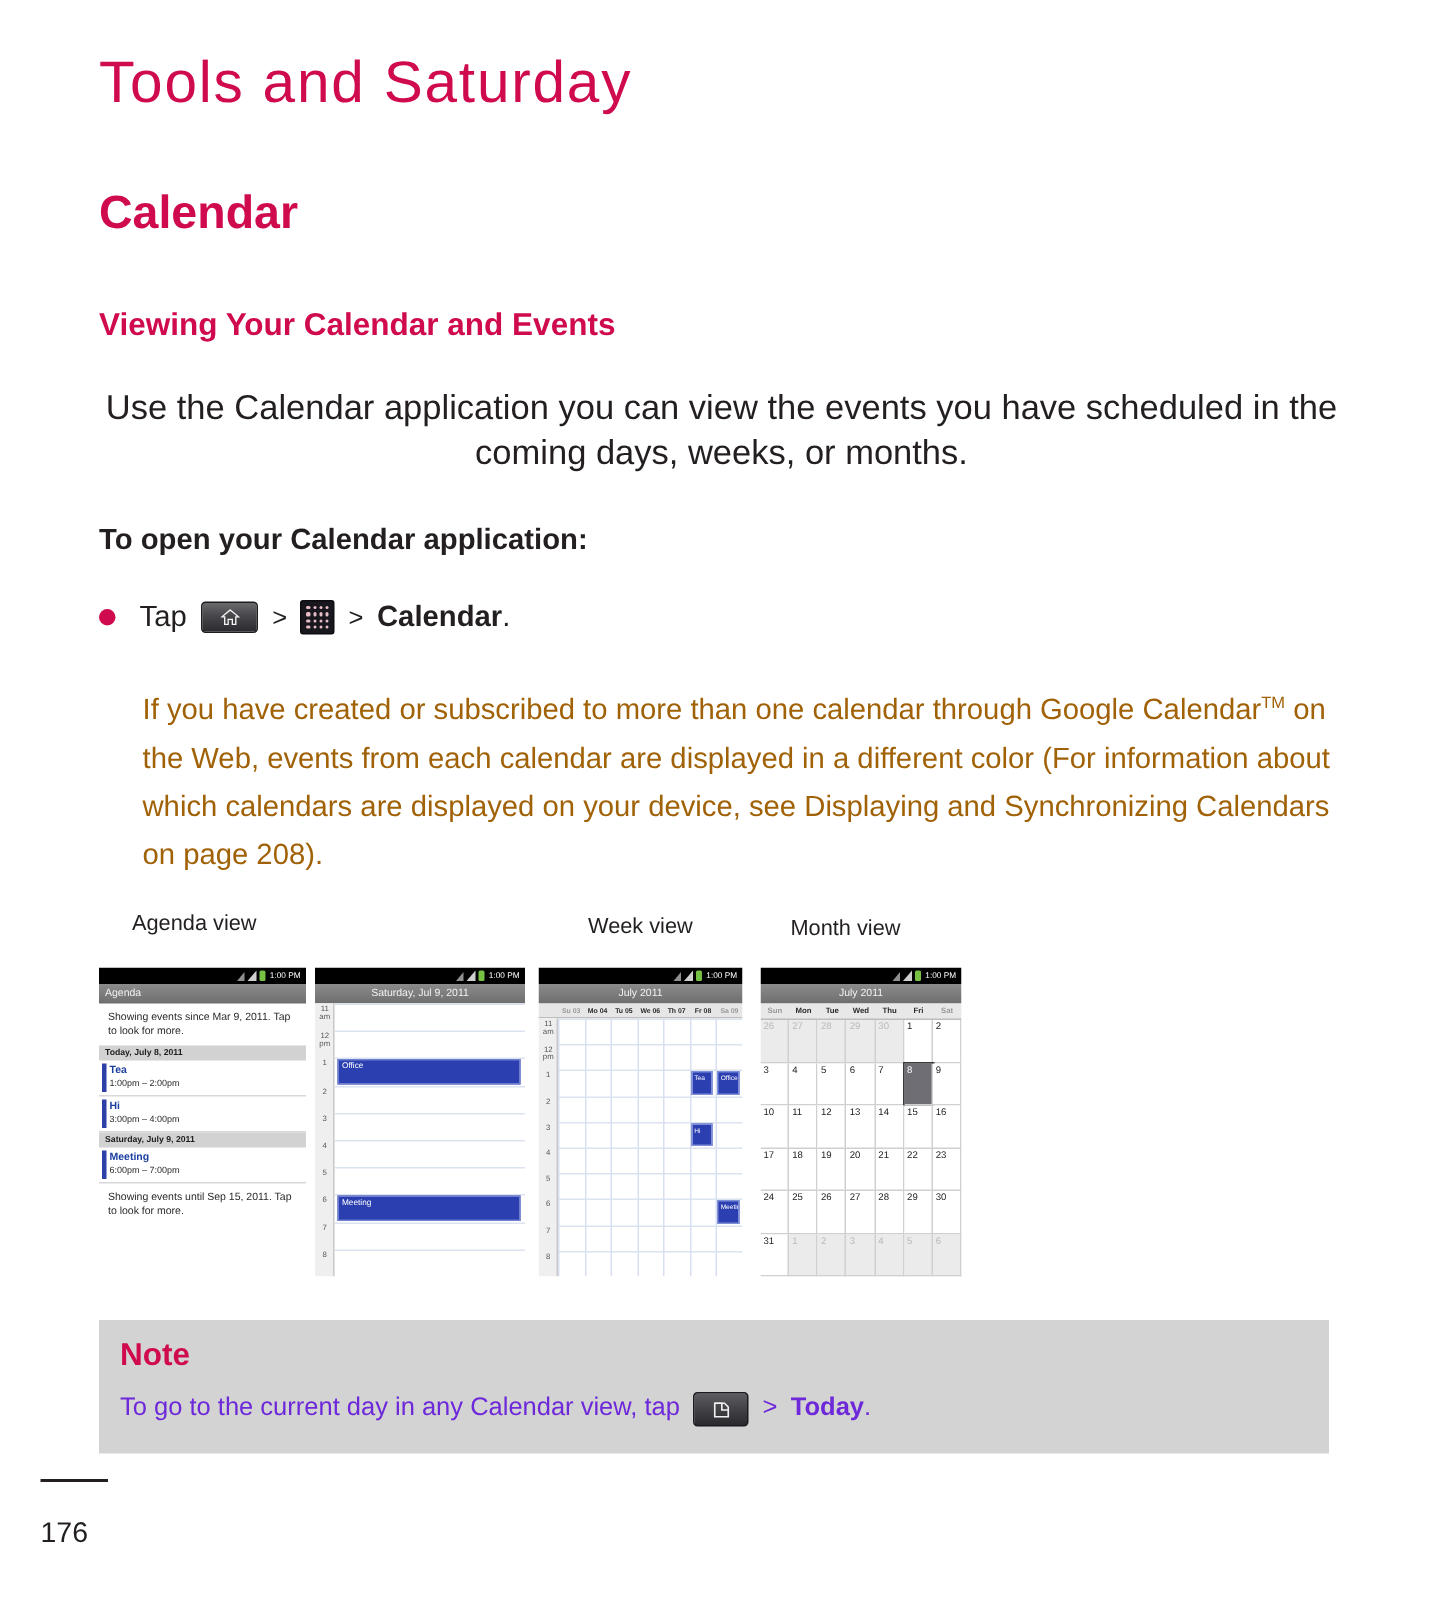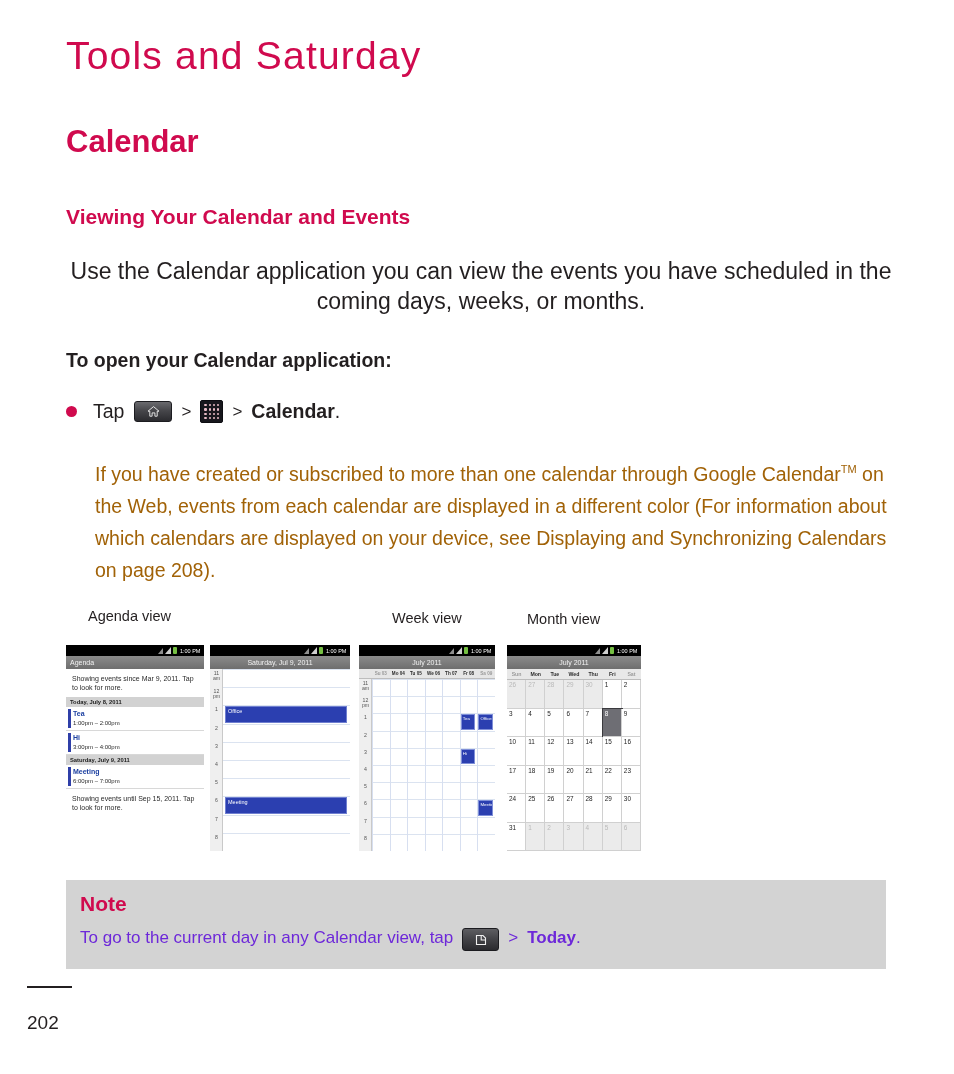--- a/index.html
+++ b/index.html
@@ -409,15 +409,15 @@
           <path d="M1.5 1.5 H6.2 V6 H10.5" fill="none" stroke="#f0f0f0" stroke-width="1.1"></path>
         </svg>
       </span>
       <span class="gt">&gt;</span>
       <span class="strongtxt">Today</span>
       <span>.</span>
     </div>
   </div>
 
   <div class="rule"></div>
-  <div class="pageno">202</div>
+  <div class="pageno">176</div>
 
 </div>
 
 </body></html>

